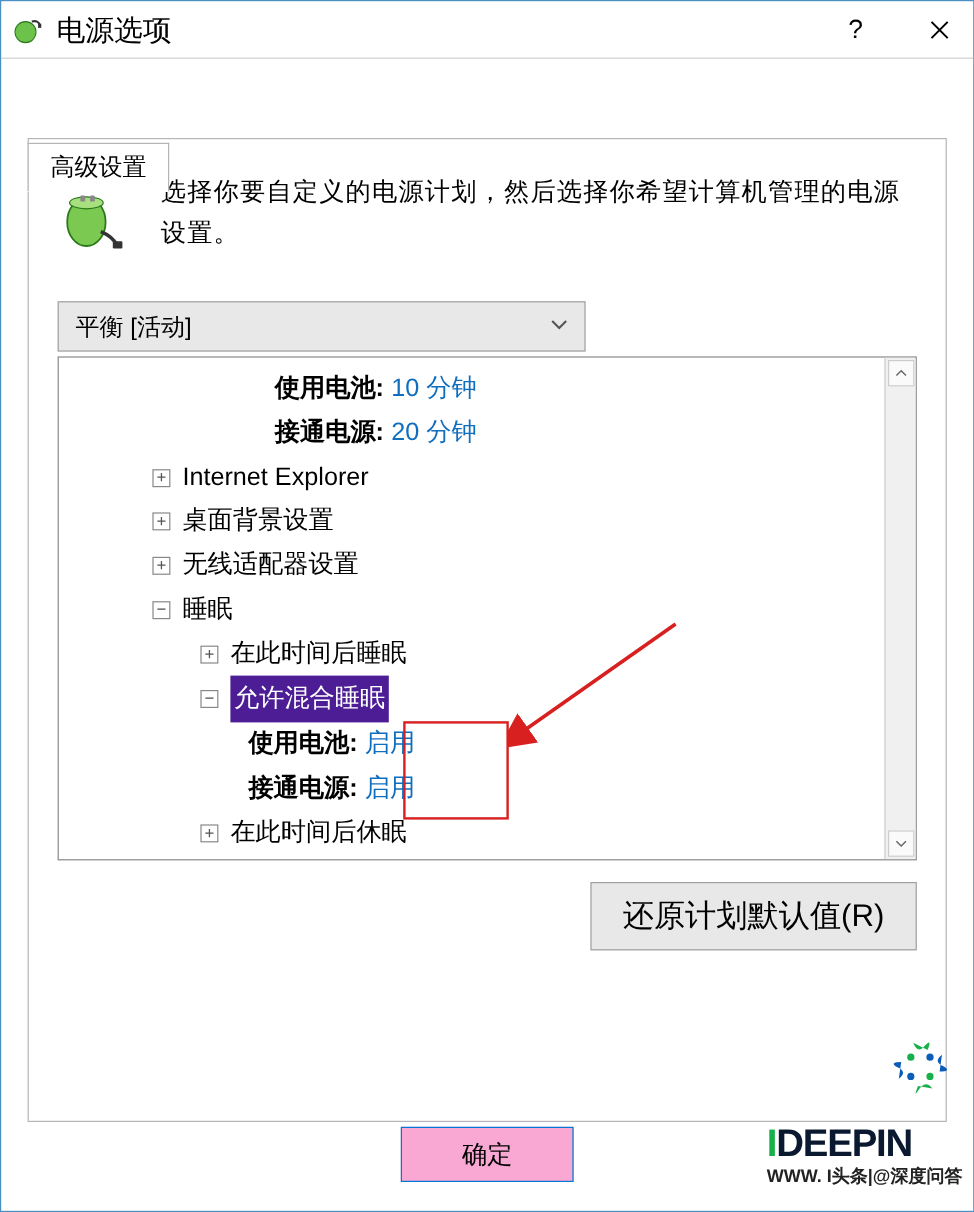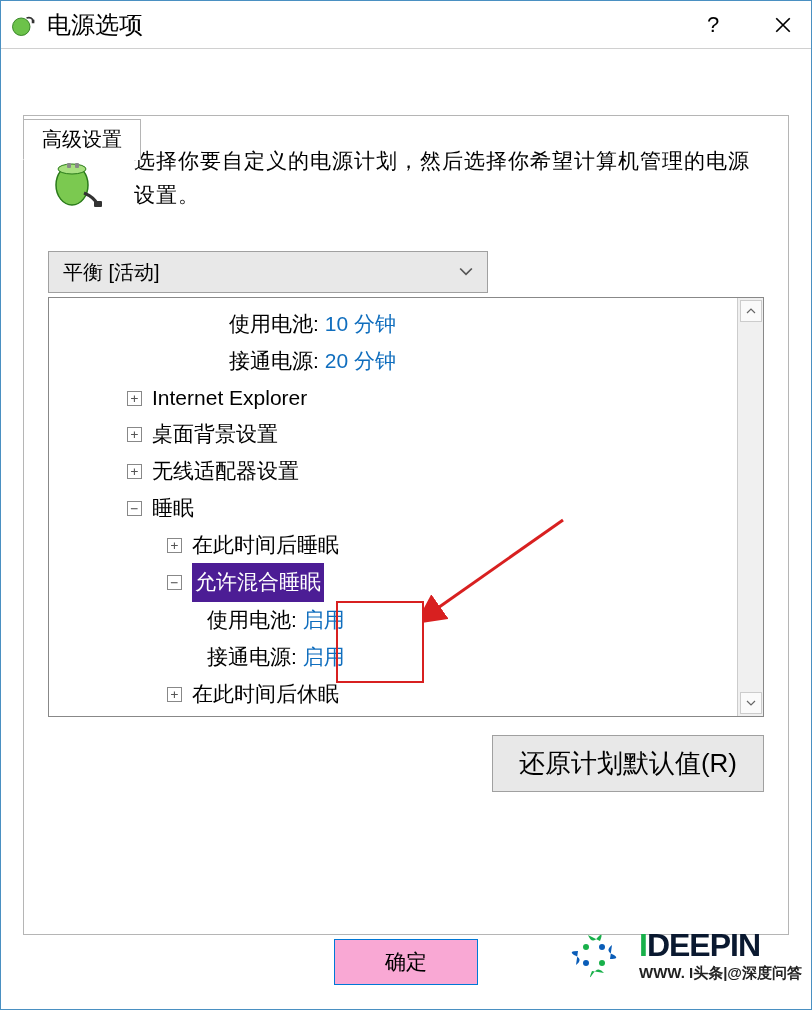--- a/index.html
+++ b/index.html
@@ -162,21 +162,21 @@
   line-height: 1;
   color: #555;
   margin-right: 10px;
   cursor: pointer;
   flex-shrink: 0;
   font-family: monospace;
 }
 .indent-0 { padding-left: 78px; }
 .indent-1 { padding-left: 118px; }
 .indent-2 { padding-left: 158px; }
-.label-col { color: #000; }
+.label-col { color: #000; font-weight: bold; }
 .value-link { color: #106ebe; margin-left: 6px; }
 .highlighted {
   background: #4c1d95;
   color: #fff;
   padding: 1px 3px;
 }
 .red-box {
   border: 2px solid #d82020;
   position: absolute;
   left: 287px;
@@ -217,23 +217,24 @@
   background: #f9a8d4;
   padding: 8px 50px;
   font-size: 21px;
   cursor: pointer;
 }
 .watermark {
   position: absolute;
   right: 10px;
   bottom: 20px;
   display: flex;
-  align-items: center;
+  align-items: flex-end;
   gap: 10px;
   pointer-events: none;
+  flex-direction: column;
 }
 .wm-logo { width: 70px; height: 70px; }
 .wm-text-block { display: flex; flex-direction: column; }
 .wm-brand { font-family: Arial, sans-serif; font-weight: 900; font-size: 32px; letter-spacing: -1px; color: #0a1930; }
 .wm-brand .i { color: #18b04a; }
 .wm-sub { font-size: 15px; font-weight: bold; color: #222; }
 </style>
 </head>
 <body>
 

